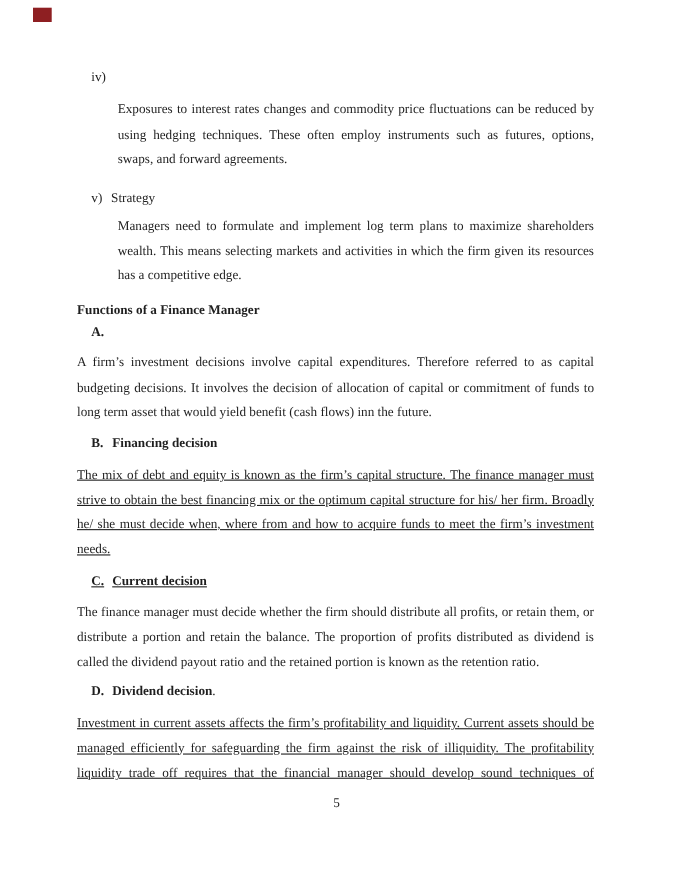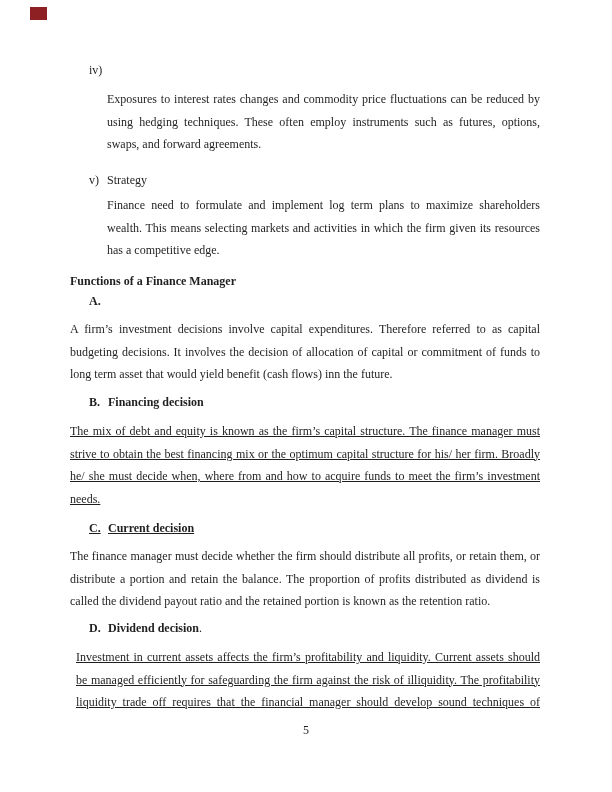--- a/index.html
+++ b/index.html
@@ -23,39 +23,39 @@
   }
   .content {
     position: absolute;
     left: 70px;
     top: 59px;
     width: 470px;
   }
   .li {
     display: flex;
     line-height: 22.5px;
-    margin-left: 19px;
+    margin-left: 13px;
   }
   .li .marker { flex: 0 0 18px; }
   .li.alpha {
     font-weight: bold;
     line-height: 20px;
   }
   .li.alpha .marker { flex: 0 0 19px; }
   .suffix { font-weight: normal; }
   .p {
     text-align: justify;
     line-height: 22.5px;
     margin: 0;
   }
   .p.indent {
     margin-left: 37px;
     width: 433px;
   }
-  .justify-last { text-align-last: justify; margin-left: 6px; }
+  .justify-last { text-align-last: justify; }
   .section-heading {
     font-weight: bold;
     line-height: 20px;
   }
   .intro { line-height: 20px; }
   .mt-2  { margin-top: 2.5px; }
   .mt-5  { margin-top: 5.5px; }
   .mt-6  { margin-top: 6.5px; }
   .mt-7  { margin-top: 7px; }
   .mt-8  { margin-top: 8px; text-decoration: underline; }
@@ -81,21 +81,21 @@
 
     <div class="li">
       <span class="marker">iv)</span>
     </div>
     <p class="p indent mt-6">Exposures to interest rates changes and commodity price fluctuations can be reduced by using hedging techniques. These often employ instruments such as futures, options, swaps, and forward agreements.</p>
 
     <div class="li mt-13">
       <span class="marker">v)</span>
       <span>Strategy</span>
     </div>
-    <p class="p indent mt-2">Finance need to formulate and implement log term plans to maximize shareholders wealth. This means selecting markets and activities in which the firm given its resources has a competitive edge.</p>
+    <p class="p indent mt-2">Managers need to formulate and implement log term plans to maximize shareholders wealth. This means selecting markets and activities in which the firm given its resources has a competitive edge.</p>
 
     <div class="section-heading mt-9">Functions of a Finance Manager</div>
 
     <div class="li alpha">
       <span class="marker">A.</span>
     </div>
     <p class="p mt-7">A firm’s investment decisions involve capital expenditures. Therefore referred to as capital budgeting decisions. It involves the decision of allocation of capital or commitment of funds to long term asset that would yield benefit (cash flows) inn the future.</p>
 
     <div class="li alpha mt-6">
       <span class="marker">B.</span>

